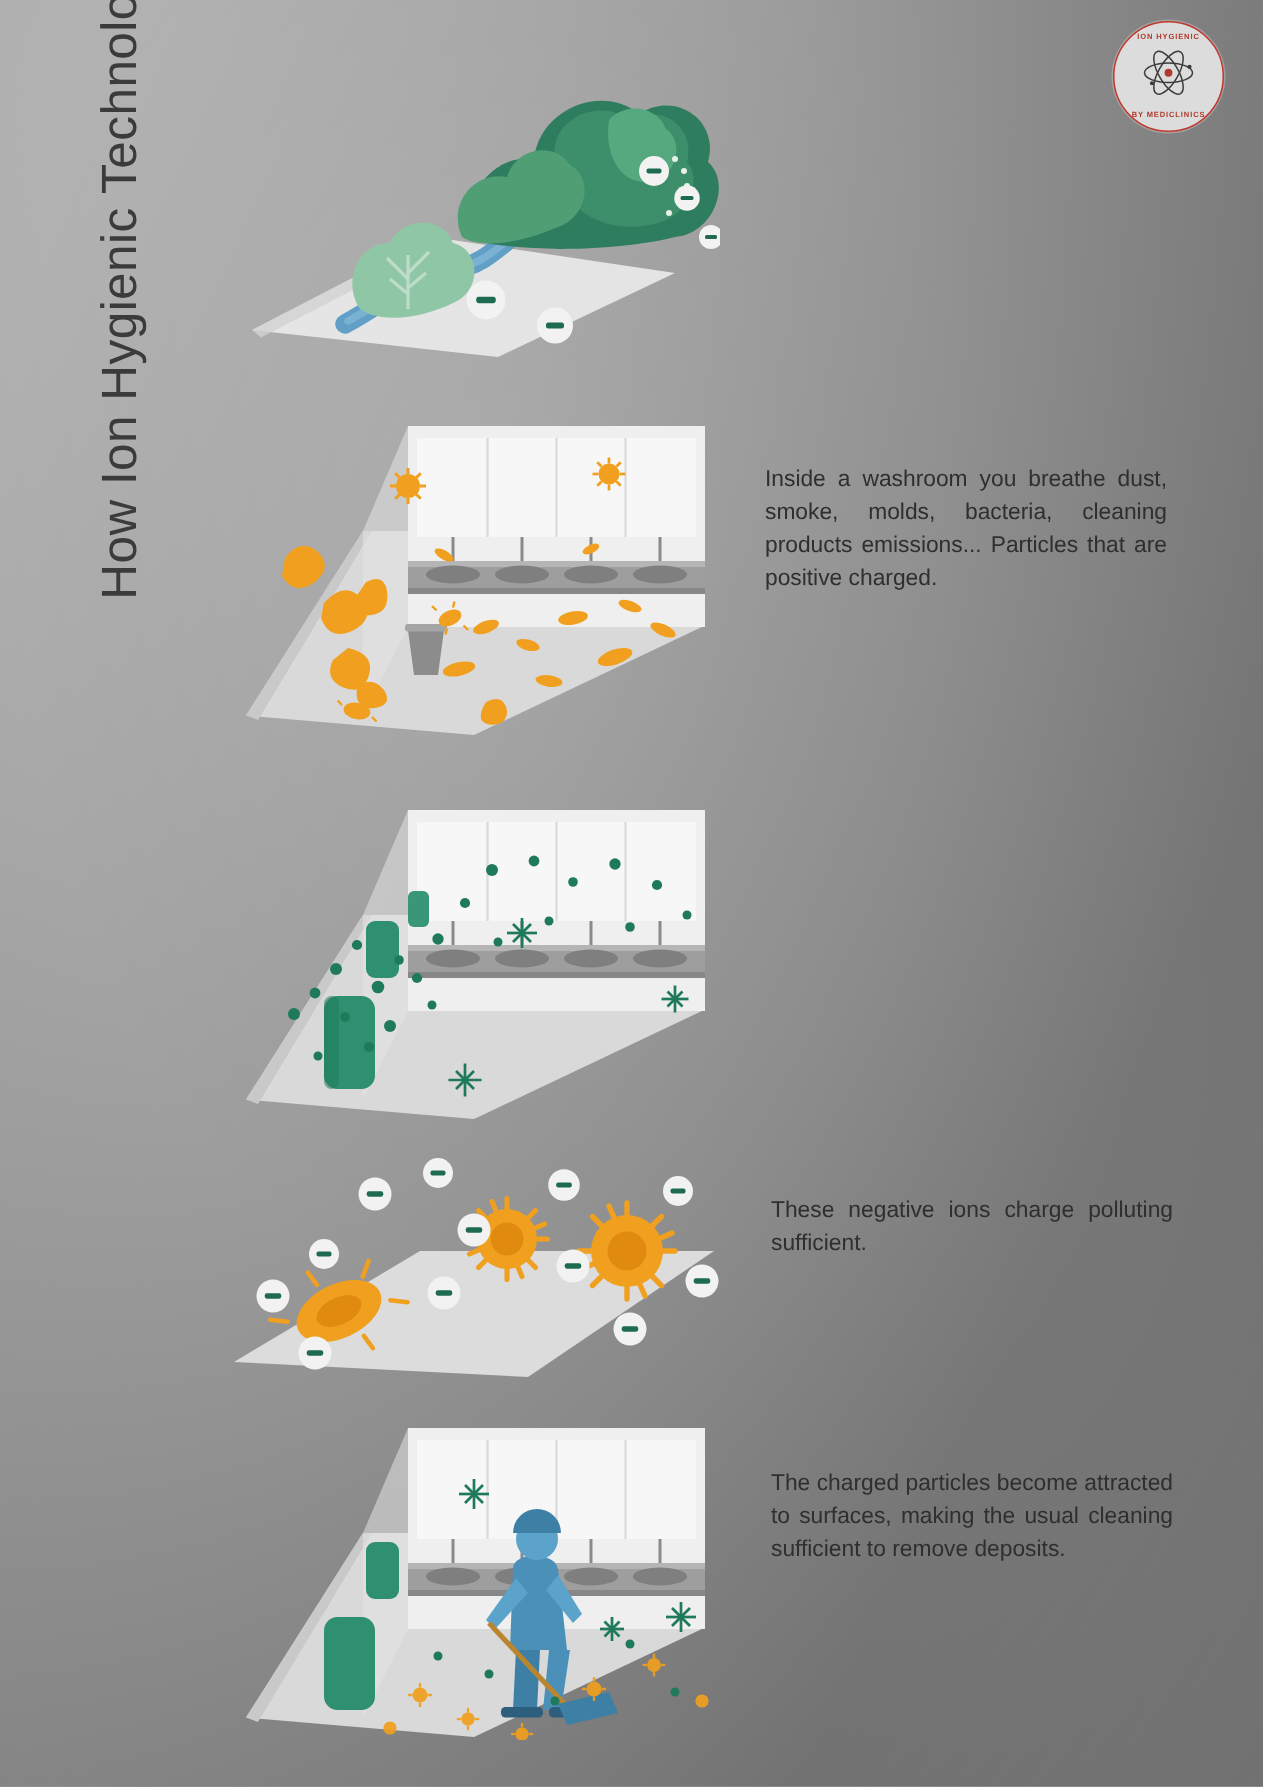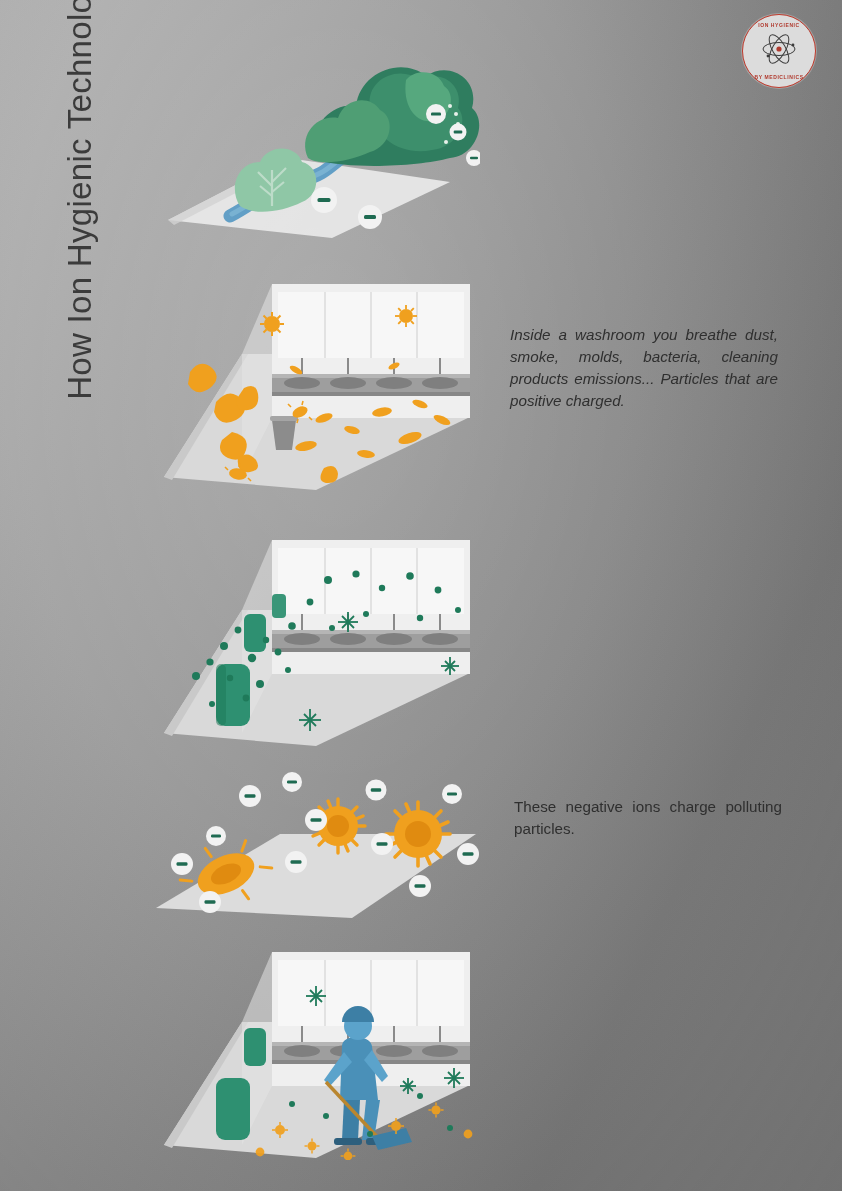--- a/index.html
+++ b/index.html
@@ -97,21 +97,21 @@
     text-align: justify;
     text-justify: inter-word;
   }
   #row1 { top: 10px;  height: 230px; }
   #row2 { top: 262px; height: 240px; }
   #row3 { top: 518px; height: 240px; }
   #row4 { top: 768px; height: 160px; }
   #row5 { top: 930px; height: 240px; }
 
   #row1 .row-text { left: 396px; top: 110px; }
-  #row2 .row-text { left: 390px; top: 62px; font-style: italic; }
+  #row2 .row-text { left: 390px; top: 47px; }
   #row3 .row-text { left: 394px; top: 70px; }
   #row4 .row-text { left: 394px; top: 28px; }
   #row5 .row-text { left: 394px; top: 48px; }
 
   .art-svg { display: block; }
 </style>
 </head>
 <body>
 
 <div class="poster">
@@ -501,21 +501,21 @@
               <circle r="11" fill="#f2f2f2"></circle>
               <rect x="-5.5" y="-1.8" width="11" height="3.6" rx="1.4" fill="#1f6b52"></rect>
             </g>
           <g transform="translate(300,118)">
               <circle r="11" fill="#f2f2f2"></circle>
               <rect x="-5.5" y="-1.8" width="11" height="3.6" rx="1.4" fill="#1f6b52"></rect>
             </g>
         </g>
       </svg>
     </div>
-    <div class="row-text">These negative ions charge polluting particles.</div>
+    <div class="row-text">These negative ions charge polluting sufficient.</div>
   </div>
 
   <div class="row" id="row5">
     <div class="row-art">
       <svg class="art-svg" width="360" height="230" viewBox="0 0 360 230">
         <polygon points="44,215 122,92 350,92 350,155 196,228" fill="#d9d9d9"></polygon>
         <polygon points="44,215 122,92 128,92 52,218" fill="#c9c9c9"></polygon>
         <polygon points="152,22 350,22 350,156 152,156" fill="#efefef"></polygon>
         <polygon points="122,92 152,22 152,156 122,215" fill="#e4e4e4" opacity="0.55"></polygon>
         <rect x="158" y="30" width="186" height="66" fill="#f7f7f7"></rect>
@@ -640,15 +640,16 @@
           </g>
           <g transform="translate(288,156)">
             <line x1="-8" y1="0" x2="8" y2="0"></line>
               <line x1="0" y1="-8" x2="0" y2="8"></line>
             <line x1="-5" y1="-5" x2="5" y2="5"></line>
               <line x1="5" y1="-5" x2="-5" y2="5"></line>
           </g>
         </g>
       </svg>
     </div>
+    <div class="row-text">The charged particles become attracted to surfaces, making the usual cleaning sufficient to remove deposits.</div>
   </div>
 
 </div>
 
 </body></html>

